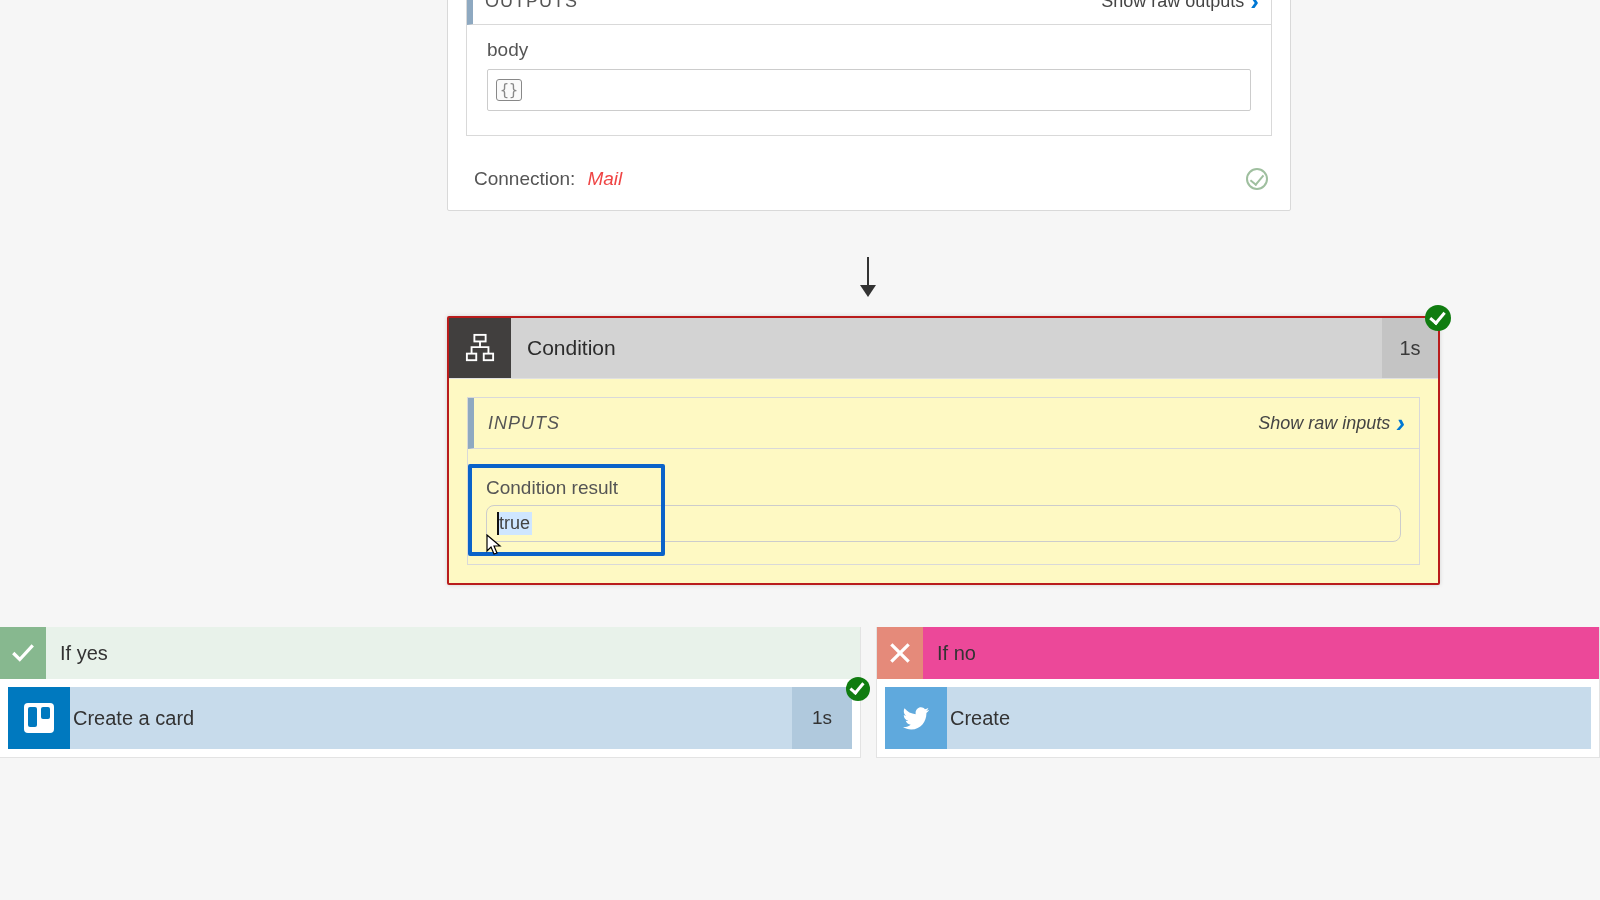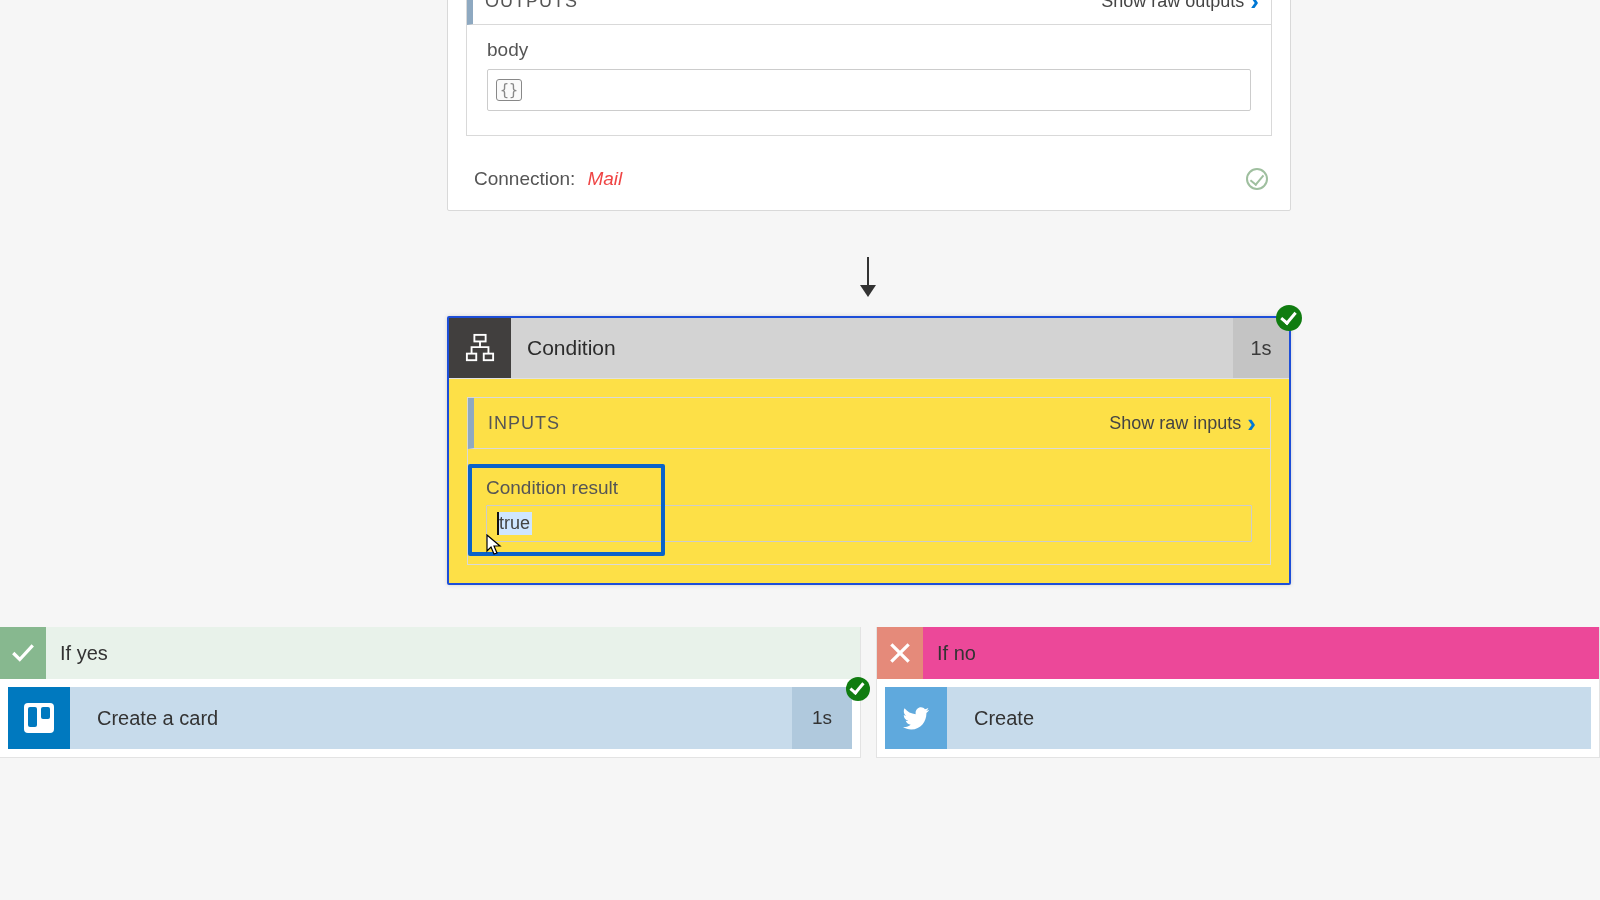--- a/index.html
+++ b/index.html
@@ -123,23 +123,23 @@
       border-left: 8px solid transparent;
       border-right: 8px solid transparent;
       border-top: 12px solid #333;
     }
 
     
     .cond-step {
       position: absolute;
       left: 447px;
       top: 316px;
-      width: 844px;
-      background: #fde047;
-      border: 2px solid #1d4ed8;
+      width: 993px;
+      background: #fef9c3;
+      border: 2px solid #b91c1c;
       border-radius: 2px;
       box-shadow: 0 0 4px rgba(0,0,0,0.15);
     }
     .cond-header {
       display: flex;
       align-items: stretch;
       background: #d3d3d3;
       border-bottom: 1px solid #e1e1e1;
     }
     .cond-icon {
@@ -184,26 +184,27 @@
     }
     .cond-body { padding: 18px; }
     .inputs-section { border: 1px solid #d9d9d9; }
     .inputs-header {
       display: flex;
       align-items: center;
       justify-content: space-between;
       border-left: 6px solid #8ea9c1;
       padding: 12px 14px;
       border-bottom: 1px solid #d9d9d9;
+      font-style: italic;
     }
     .inputs-title { font-size: 18px; letter-spacing: 1px; color: #555; }
     .inputs-body { padding: 28px 18px 22px 18px; position: relative; }
     .expr-field {
       border: 1px solid #ccc;
-      border-radius: 1px;
+      border-radius: 8px;
       padding: 6px 10px;
       min-height: 36px;
       margin-top: 6px;
       display: flex;
       align-items: center;
     }
     .expr-val-sel {
       background: #cfe6ff;
       color: #444;
       font-size: 18px;
@@ -269,21 +270,21 @@
     .branch.yes .action { margin-left: 8px; }
     .act-icon {
       width: 62px;
       display: flex;
       align-items: center;
       justify-content: center;
     }
     .act-icon.trello { background: #0079bf; }
     .act-icon.twitter { background: #5fa9dd; }
     .act-icon svg { width: 34px; height: 34px; }
-    .act-label { display: flex; align-items: center; padding-left: 27px; flex: 1; }
+    .act-label { display: flex; align-items: center; padding-left: 3px; flex: 1; }
     .act-time {
       width: 60px;
       background: #b0c9dd;
       display: flex;
       align-items: center;
       justify-content: center;
       font-size: 19px;
       color: #333;
     }
     .action .green-badge { top: -10px; right: -10px; width: 24px; height: 24px; }

